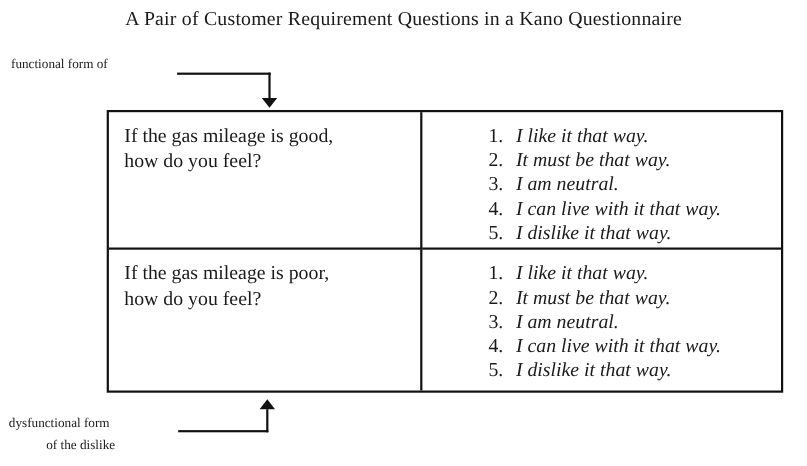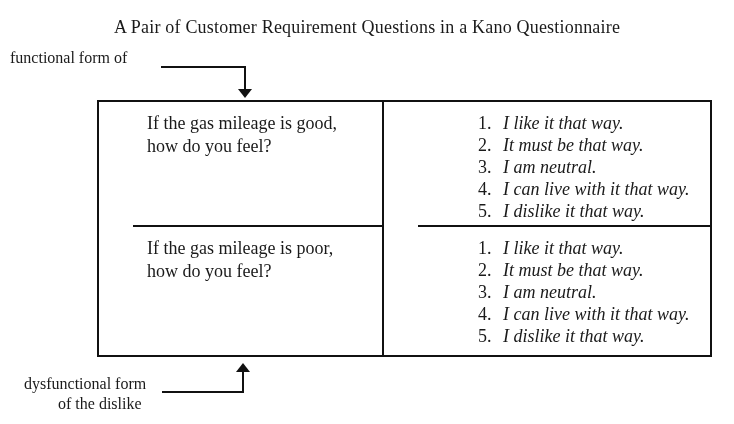--- a/index.html
+++ b/index.html
@@ -10,37 +10,37 @@
   }
   .page {
     position: relative;
     width: 734px;
     height: 424px;
     background: #ffffff;
     overflow: hidden;
   }
   .figure-title {
     position: absolute;
-    top: 17px;
+    top: 7px;
     left: 0;
     width: 100%;
     text-align: center;
     font-size: 18px;
     letter-spacing: 0.2px;
     white-space: nowrap;
   }
   .callout {
     position: absolute;
-    font-size: 16px;
+    font-size: 12px;
     line-height: 20px;
     white-space: nowrap;
   }
   .callout-functional { left: 10px; top: 48px; }
   .callout-functional .line2 { padding-left: 28px; }
-  .callout-dysfunctional { left: 24px; top: 374px; font-family: Liberation Serif, serif; }
+  .callout-dysfunctional { left: 8px; top: 374px; font-family: Liberation Serif, serif; }
   .callout-dysfunctional .line2 { padding-left: 34px; }
 
   .conn { position: absolute; background: #111111; }
   .conn-top-h    { left: 161px; top: 66px;  width: 85px; height: 2px; }
   .conn-top-v    { left: 244px; top: 66px;  width: 2px;  height: 25px; }
   .conn-bot-h    { left: 162px; top: 391px; width: 82px; height: 2px; }
   .conn-bot-v    { left: 242px; top: 372px; width: 2px;  height: 21px; }
 
   .arrowhead { position: absolute; width: 0; height: 0; }
   .arrowhead-down {
@@ -59,21 +59,21 @@
   .kano-table {
     position: absolute;
     left: 97px; top: 100px;
     width: 615px; height: 257px;
     border: 2px solid #111111;
     display: grid;
     grid-template-columns: 285px 1fr;
     grid-template-rows: 125px 1fr;
     background: #ffffff;
   }
-  .cell { font-size: 18px; margin-left: 34px; }
+  .cell { font-size: 18px; }
   .cell-question {
     border-right: 2px solid #111111;
     padding: 10px 8px 0 14px;
     line-height: 23px;
   }
   .cell-question.row1 { border-bottom: 2px solid #111111; }
   .cell-options {
     padding: 10px 4px 0 60px;
   }
   .cell-options.row1 { border-bottom: 2px solid #111111; }

